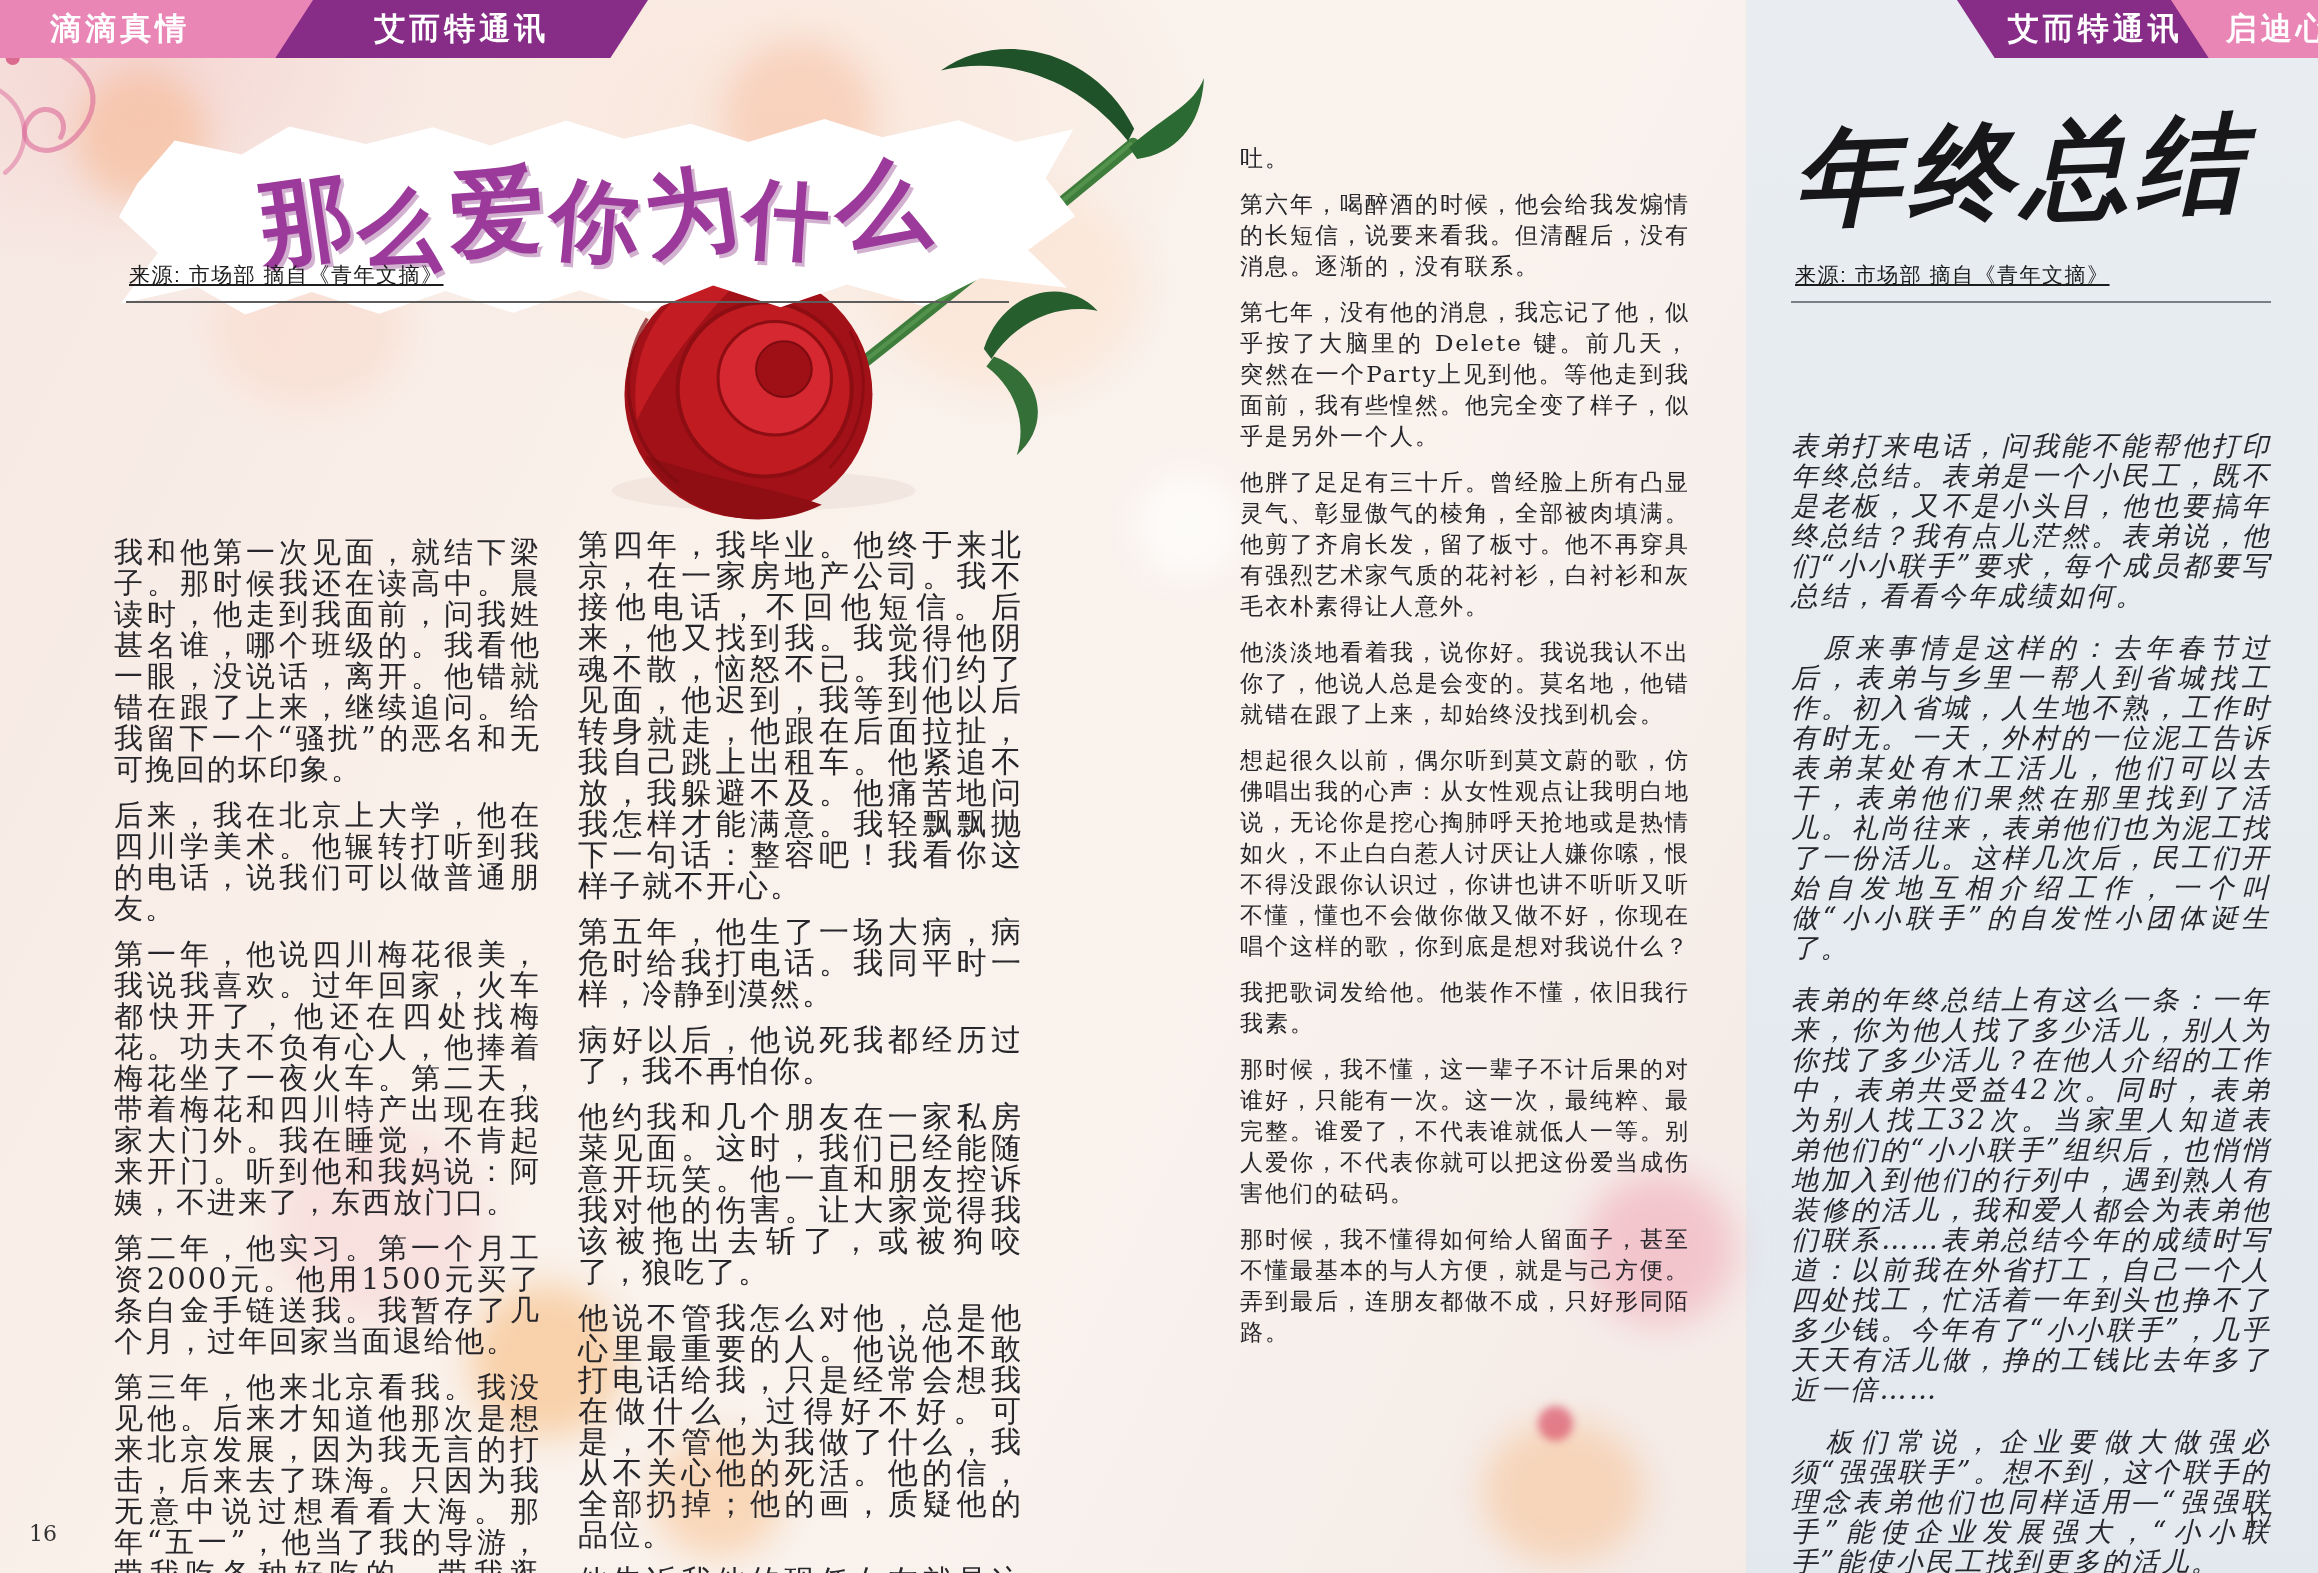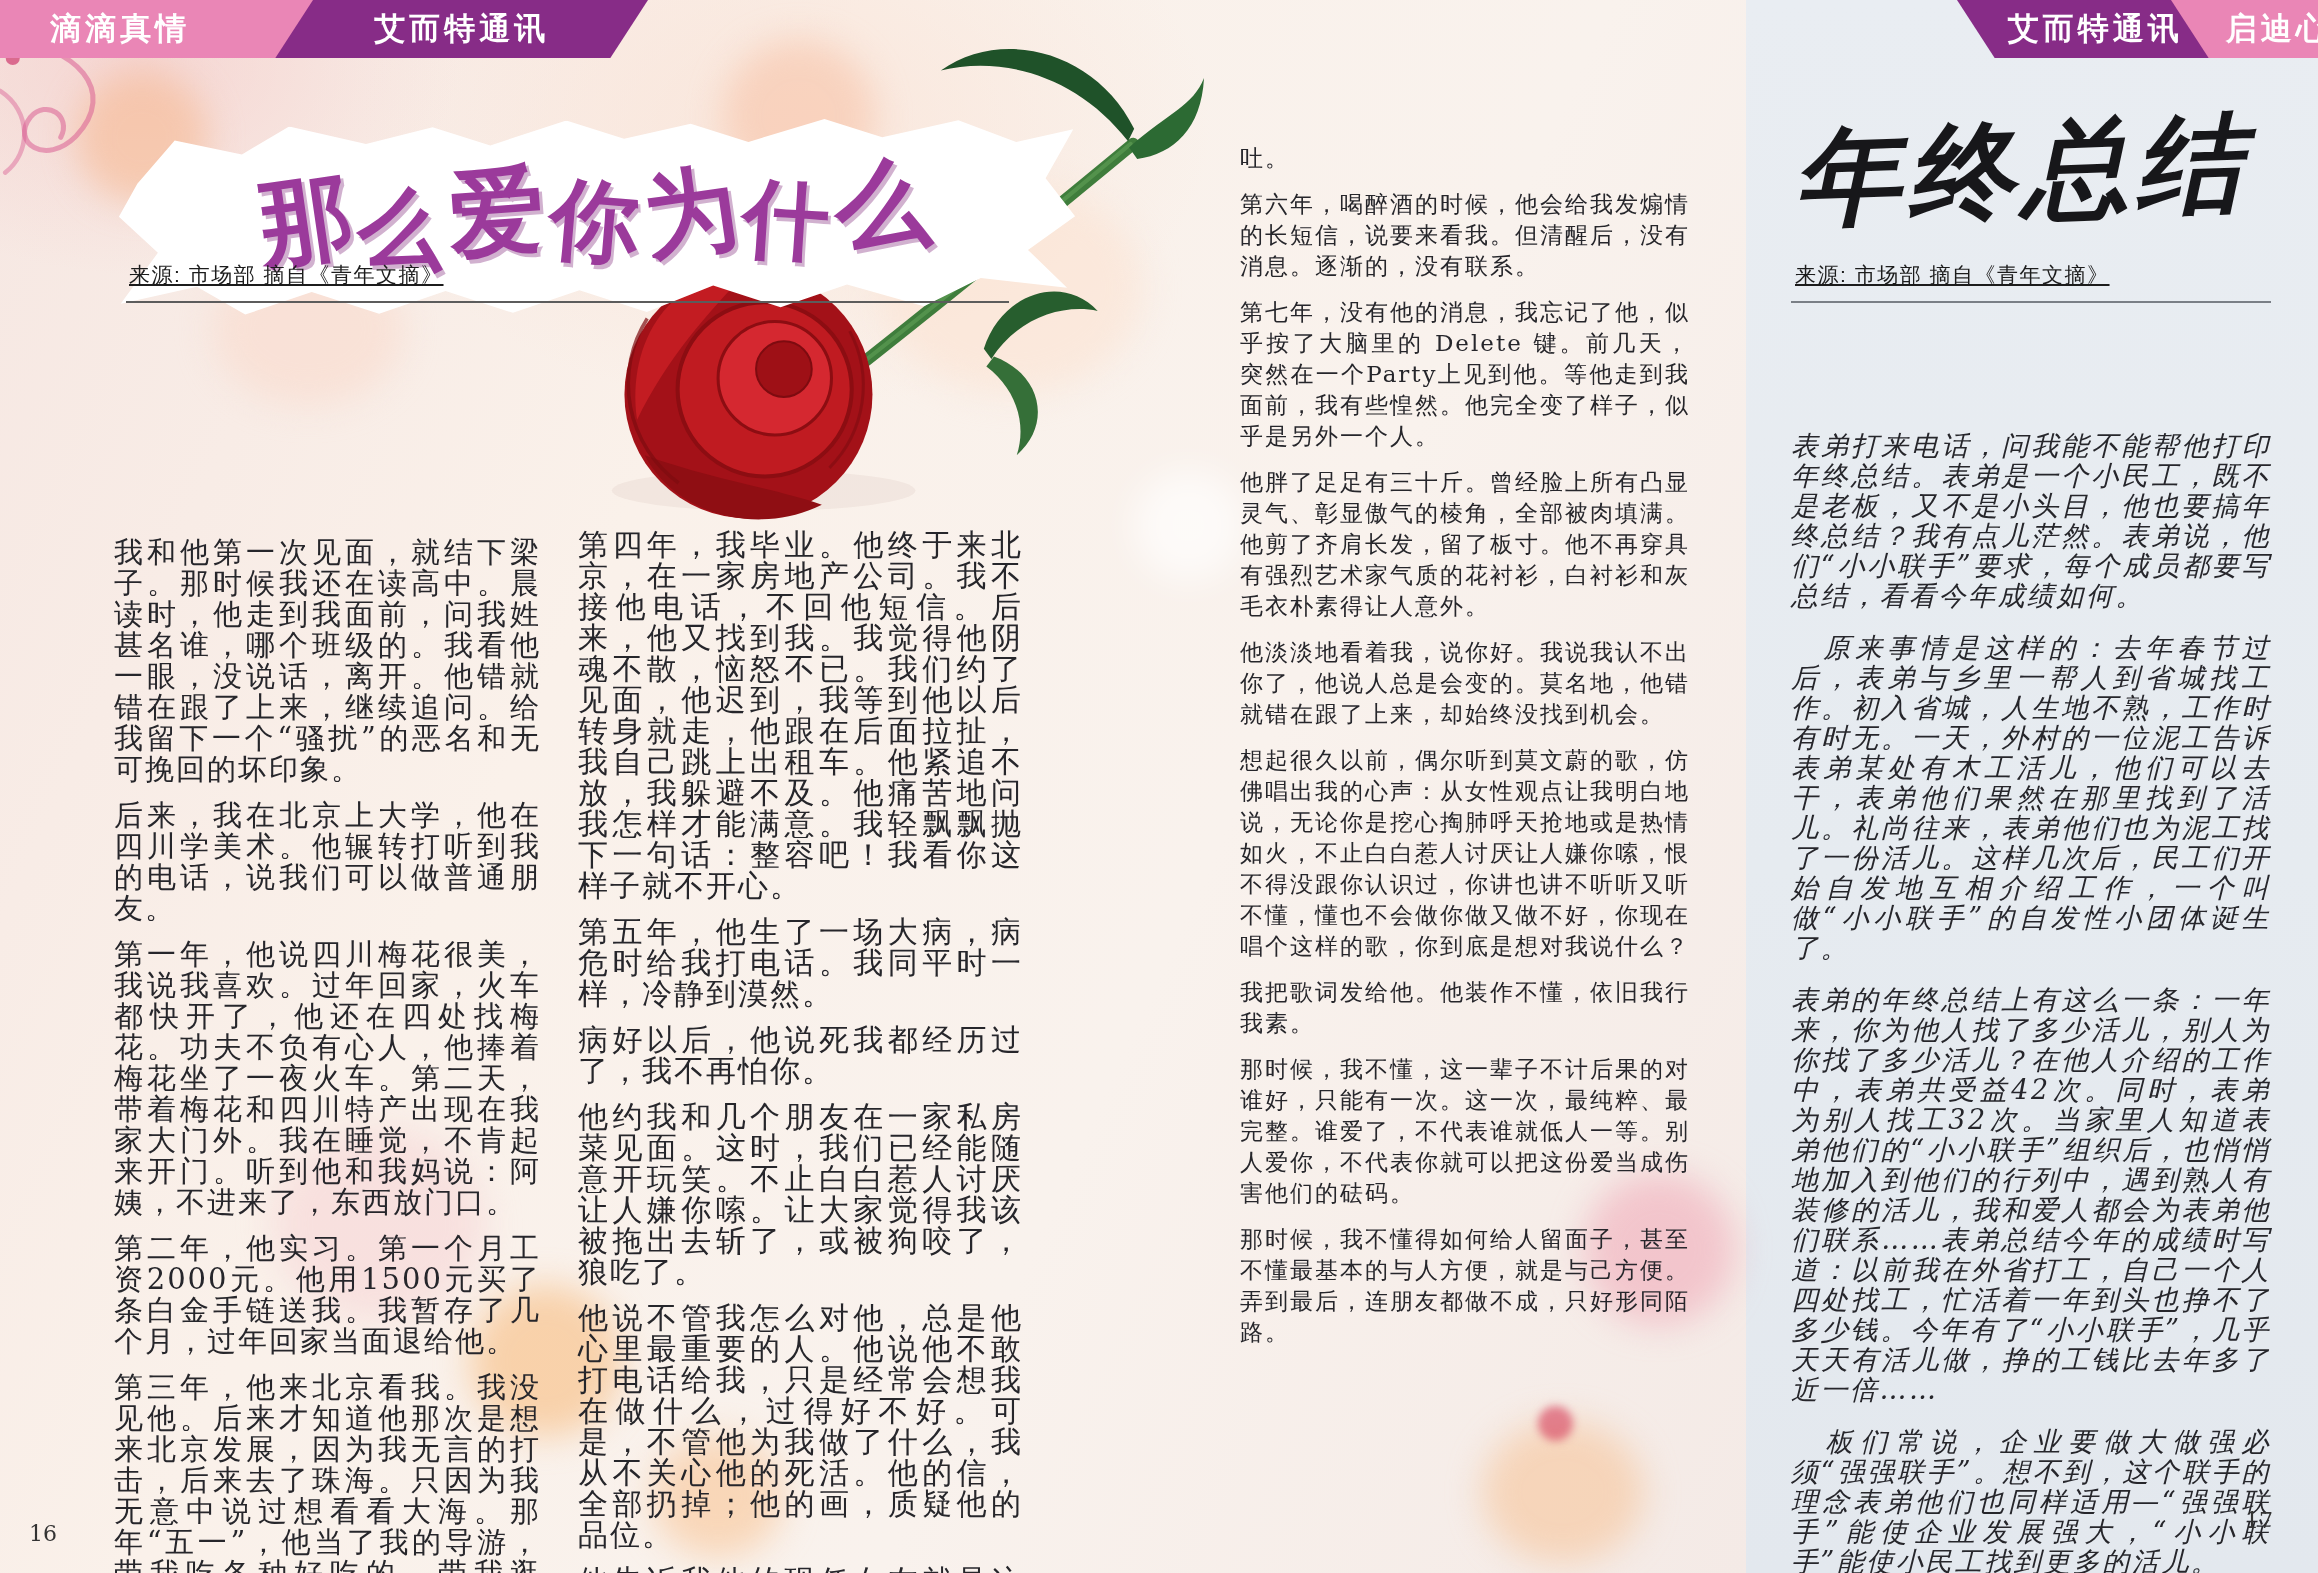--- a/index.html
+++ b/index.html
@@ -169,21 +169,21 @@
       <p class="para">我和他第一次见面，就结下梁子。那时候我还在读高中。晨读时，他走到我面前，问我姓甚名谁，哪个班级的。我看他一眼，没说话，离开。他错就错在跟了上来，继续追问。给我留下一个“骚扰”的恶名和无可挽回的坏印象。</p>
       <p class="para">后来，我在北京上大学，他在四川学美术。他辗转打听到我的电话，说我们可以做普通朋友。</p>
       <p class="para">第一年，他说四川梅花很美，我说我喜欢。过年回家，火车都快开了，他还在四处找梅花。功夫不负有心人，他捧着梅花坐了一夜火车。第二天，带着梅花和四川特产出现在我家大门外。我在睡觉，不肯起来开门。听到他和我妈说：阿姨，不进来了，东西放门口。</p>
       <p class="para">第二年，他实习。第一个月工资2000元。他用1500元买了条白金手链送我。我暂存了几个月，过年回家当面退给他。</p>
       <p class="para">第三年，他来北京看我。我没见他。后来才知道他那次是想来北京发展，因为我无言的打击，后来去了珠海。只因为我无意中说过想看看大海。那年“五一”，他当了我的导游，带我吃各种好吃的，带我逛街、陪我在海边看日出。可是，我讨厌他一丝一毫的暧昧态度，从不给他好脸色看。</p>
     </div>
   <div id="col2" class="col">
       <p class="para">第四年，我毕业。他终于来北京，在一家房地产公司。我不接他电话，不回他短信。后来，他又找到我。我觉得他阴魂不散，恼怒不已。我们约了见面，他迟到，我等到他以后转身就走，他跟在后面拉扯，我自己跳上出租车。他紧追不放，我躲避不及。他痛苦地问我怎样才能满意。我轻飘飘抛下一句话：整容吧！我看你这样子就不开心。</p>
       <p class="para">第五年，他生了一场大病，病危时给我打电话。我同平时一样，冷静到漠然。</p>
       <p class="para">病好以后，他说死我都经历过了，我不再怕你。</p>
-      <p class="para">他约我和几个朋友在一家私房菜见面。这时，我们已经能随意开玩笑。不止白白惹人讨厌让人嫌你嗦。让大家觉得我该被拖出去斩了，或被狗咬了，狼吃了。</p>
+      <p class="para">他约我和几个朋友在一家私房菜见面。这时，我们已经能随意开玩笑。他一直和朋友控诉我对他的伤害。让大家觉得我该被拖出去斩了，或被狗咬了，狼吃了。</p>
       <p class="para">他说不管我怎么对他，总是他心里最重要的人。他说他不敢打电话给我，只是经常会想我在做什么，过得好不好。可是，不管他为我做了什么，我从不关心他的死活。他的信，全部扔掉；他的画，质疑他的品位。</p>
       <p class="para">他告诉我他的现任女友就是这家私房菜的经理。她懂得欣赏他的画，几乎天天有活儿做。她喜欢他的长相、他的谈</p>
     </div>
   <div id="col3" class="col">
       <p class="para">吐。</p>
       <p class="para">第六年，喝醉酒的时候，他会给我发煽情的长短信，说要来看我。但清醒后，没有消息。逐渐的，没有联系。</p>
       <p class="para">第七年，没有他的消息，我忘记了他，似乎按了大脑里的 Delete 键。前几天，突然在一个Party上见到他。等他走到我面前，我有些惶然。他完全变了样子，似乎是另外一个人。</p>
       <p class="para">他胖了足足有三十斤。曾经脸上所有凸显灵气、彰显傲气的棱角，全部被肉填满。他剪了齐肩长发，留了板寸。他不再穿具有强烈艺术家气质的花衬衫，白衬衫和灰毛衣朴素得让人意外。</p>
       <p class="para">他淡淡地看着我，说你好。我说我认不出你了，他说人总是会变的。莫名地，他错就错在跟了上来，却始终没找到机会。</p>
       <p class="para">想起很久以前，偶尔听到莫文蔚的歌，仿佛唱出我的心声：从女性观点让我明白地说，无论你是挖心掏肺呼天抢地或是热情如火，不止白白惹人讨厌让人嫌你嗦，恨不得没跟你认识过，你讲也讲不听听又听不懂，懂也不会做你做又做不好，你现在唱个这样的歌，你到底是想对我说什么？</p>

